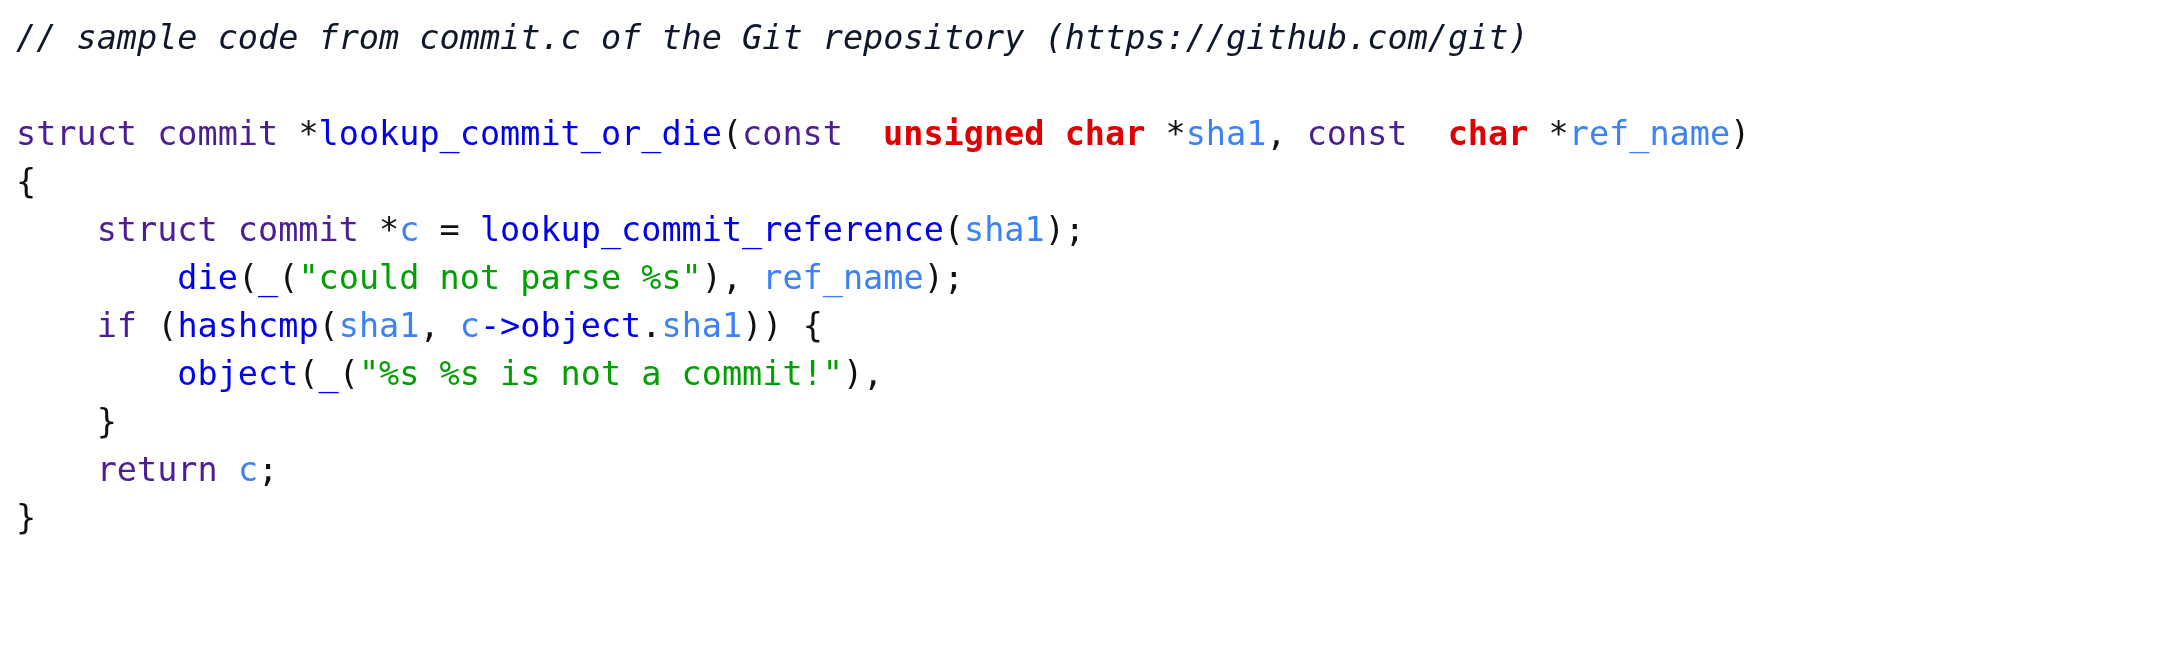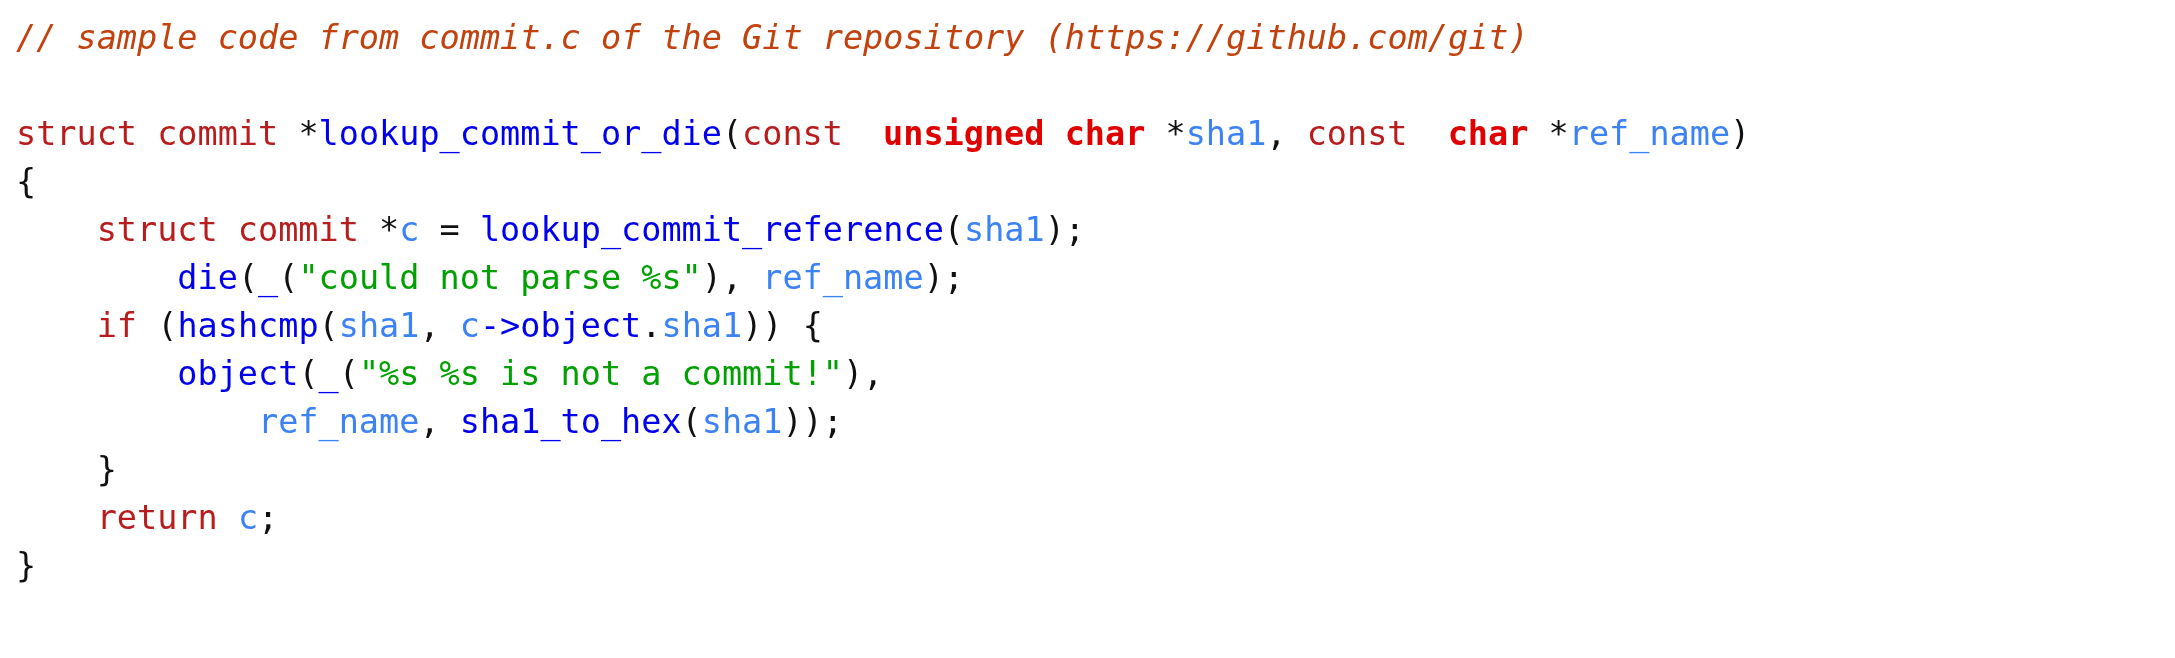--- a/index.html
+++ b/index.html
@@ -32,36 +32,35 @@
     color: #101010;
     height: 48px;
   }
 
   .code-line.blank {
     color: transparent;
   }
 
   
   .tok-plain    { color: #101010; }
-  .tok-comment  { color: #c2410c; font-style: italic; margin-top: 46px; }
-  .tok-keyword  { color: #b91c1c; }
+  .tok-comment  { color: #0f172a; font-style: italic; margin-top: 46px; }
+  .tok-keyword  { color: #4c1d95; }
   .tok-type     { color: #e00000; font-weight: bold; margin-left: 20px; }
   .tok-function { color: #0000ee; text-align: right; }
   .tok-variable { color: #3b82f6; }
   .tok-string   { color: #00a000; }
 </style>
 </head>
 <body>
 
 <div id="code-block">
     <span class="code-line"><span class="tok-comment">// sample code from commit.c of the Git repository (https://github.com/git)</span></span>
     <span class="code-line blank">&nbsp;</span>
     <span class="code-line"><span class="tok-keyword">struct commit </span><span class="tok-plain">*</span><span class="tok-function">lookup_commit_or_die</span><span class="tok-plain">(</span><span class="tok-keyword">const </span><span class="tok-type">unsigned char </span><span class="tok-plain">*</span><span class="tok-variable">sha1</span><span class="tok-plain">, </span><span class="tok-keyword">const </span><span class="tok-type">char </span><span class="tok-plain">*</span><span class="tok-variable">ref_name</span><span class="tok-plain">)</span></span>
     <span class="code-line"><span class="tok-plain">{</span></span>
     <span class="code-line"><span class="tok-plain">    </span><span class="tok-keyword">struct commit </span><span class="tok-plain">*</span><span class="tok-variable">c</span><span class="tok-plain"> = </span><span class="tok-function">lookup_commit_reference</span><span class="tok-plain">(</span><span class="tok-variable">sha1</span><span class="tok-plain">);</span></span>
     <span class="code-line"><span class="tok-plain">        </span><span class="tok-function">die</span><span class="tok-plain">(</span><span class="tok-function">_</span><span class="tok-plain">(</span><span class="tok-string">"could not parse %s"</span><span class="tok-plain">), </span><span class="tok-variable">ref_name</span><span class="tok-plain">);</span></span>
     <span class="code-line"><span class="tok-plain">    </span><span class="tok-keyword">if</span><span class="tok-plain"> (</span><span class="tok-function">hashcmp</span><span class="tok-plain">(</span><span class="tok-variable">sha1</span><span class="tok-plain">, </span><span class="tok-variable">c</span><span class="tok-function">-&gt;object</span><span class="tok-plain">.</span><span class="tok-variable">sha1</span><span class="tok-plain">)) {</span></span>
     <span class="code-line"><span class="tok-plain">        </span><span class="tok-function">object</span><span class="tok-plain">(</span><span class="tok-function">_</span><span class="tok-plain">(</span><span class="tok-string">"%s %s is not a commit!"</span><span class="tok-plain">),</span></span>
-    <span class="code-line"><span class="tok-plain">            </span><span class="tok-variable">ref_name</span><span class="tok-plain">, </span><span class="tok-function">sha1_to_hex</span><span class="tok-plain">(</span><span class="tok-variable">sha1</span><span class="tok-plain">));</span></span>
     <span class="code-line"><span class="tok-plain">    }</span></span>
     <span class="code-line"><span class="tok-plain">    </span><span class="tok-keyword">return</span><span class="tok-plain"> </span><span class="tok-variable">c</span><span class="tok-plain">;</span></span>
     <span class="code-line"><span class="tok-plain">}</span></span>
   </div>
 
 </body></html>

